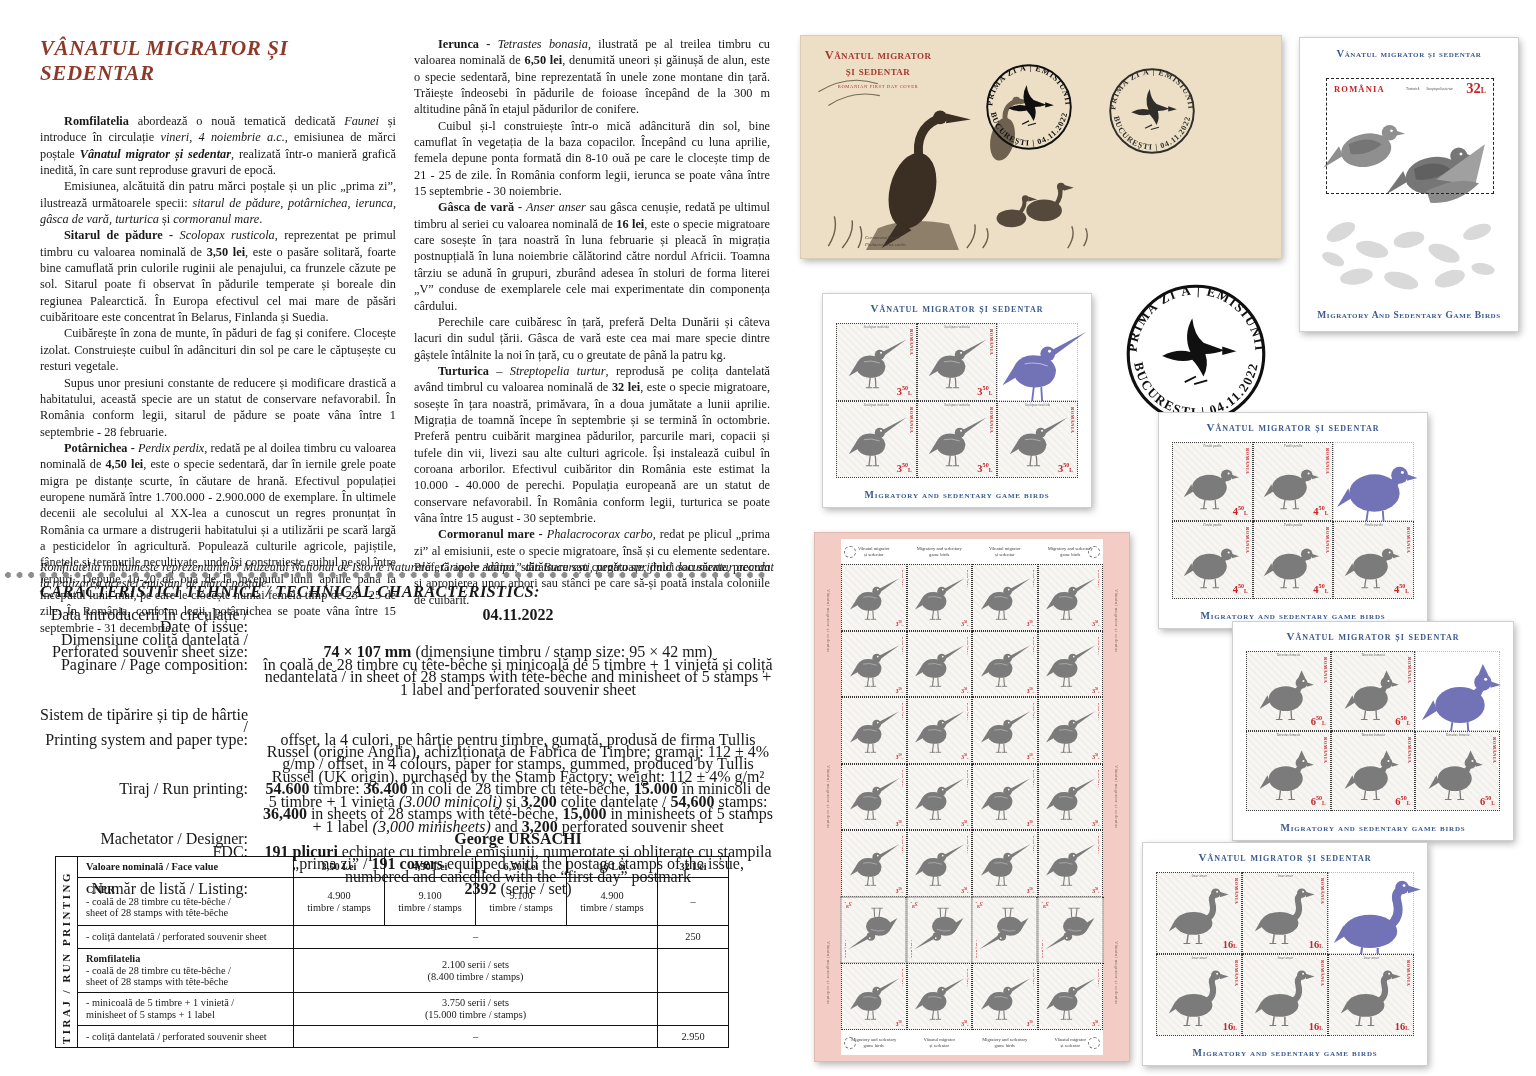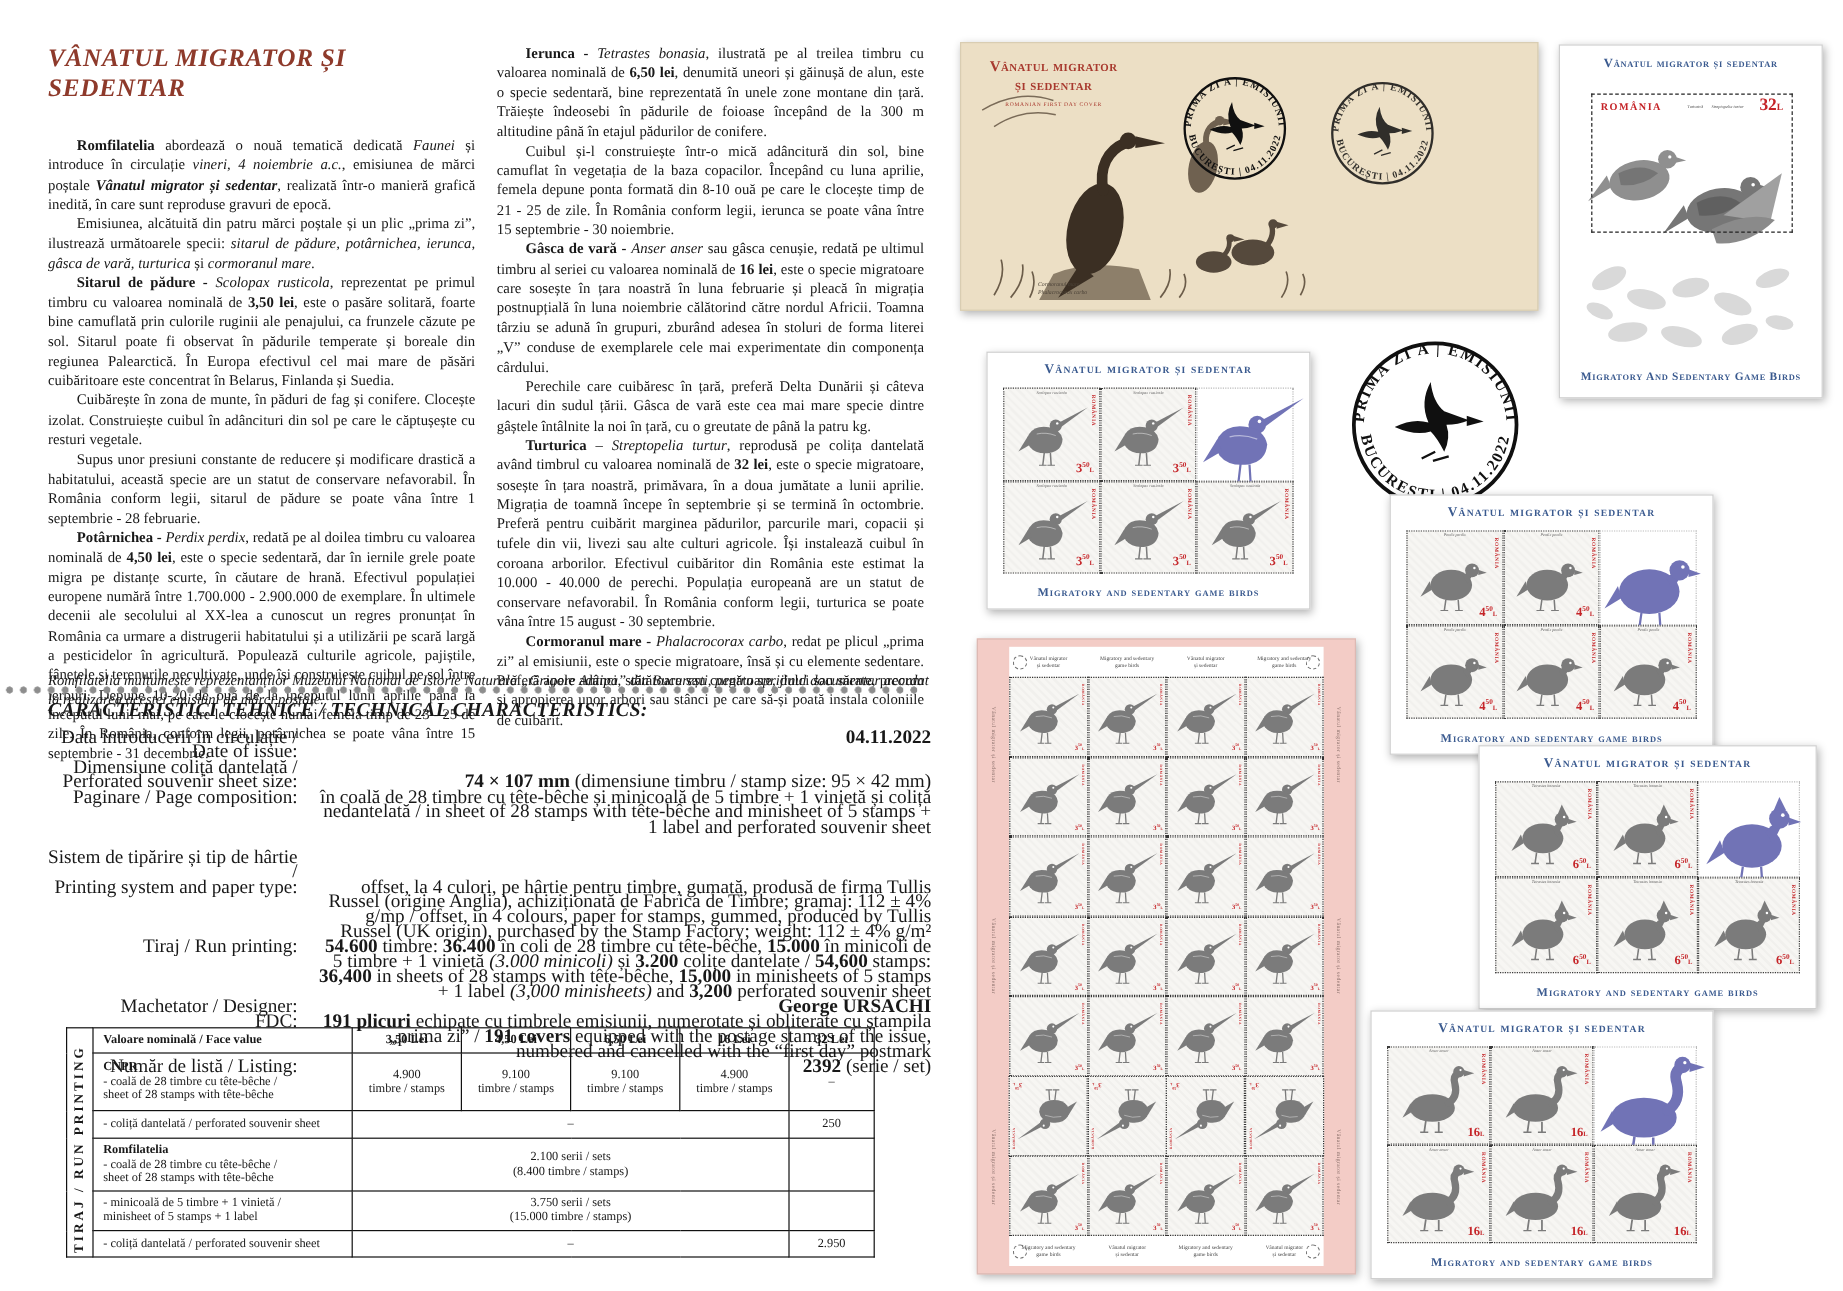--- a/index.html
+++ b/index.html
@@ -17,21 +17,21 @@
        font-style:italic;text-align:justify;}
   .dots{position:absolute;left:4px;top:571px;width:766px;height:8px;
         background-image:radial-gradient(circle at 4px 4px,#8d8d8d 2.7px,transparent 3.1px);
         background-size:11.6px 8px;background-repeat:repeat-x;}
   .tech-h{position:absolute;left:40px;top:582px;margin:0;font-size:16.5px;font-weight:bold;
           font-style:italic;letter-spacing:.3px;}
   .specs{position:absolute;left:40px;top:609px;width:736px;font-size:16px;line-height:12.45px;}
   .spec-row{display:grid;grid-template-columns:208px 1fr;column-gap:12px;}
   .spec-row.gap{margin-top:12.5px;}
   .spec-label{text-align:right;}
-  .spec-value{text-align:right;}
+  .spec-value{text-align:center;}
 
   
   .runs{position:absolute;left:55px;top:856px;border-collapse:collapse;table-layout:fixed;
         font-size:10.3px;line-height:11.8px;}
   .runs td{border:1.4px solid #111;padding:1px 4px;vertical-align:middle;white-space:pre-line;
            text-align:center;}
   .runs td.desc{text-align:left;padding-left:8px;}
   .runs tr.hdr td{font-weight:bold;}
   .runs td.vlab{padding:0;}
   .vlab span{writing-mode:vertical-rl;transform:rotate(180deg);font-weight:bold;

